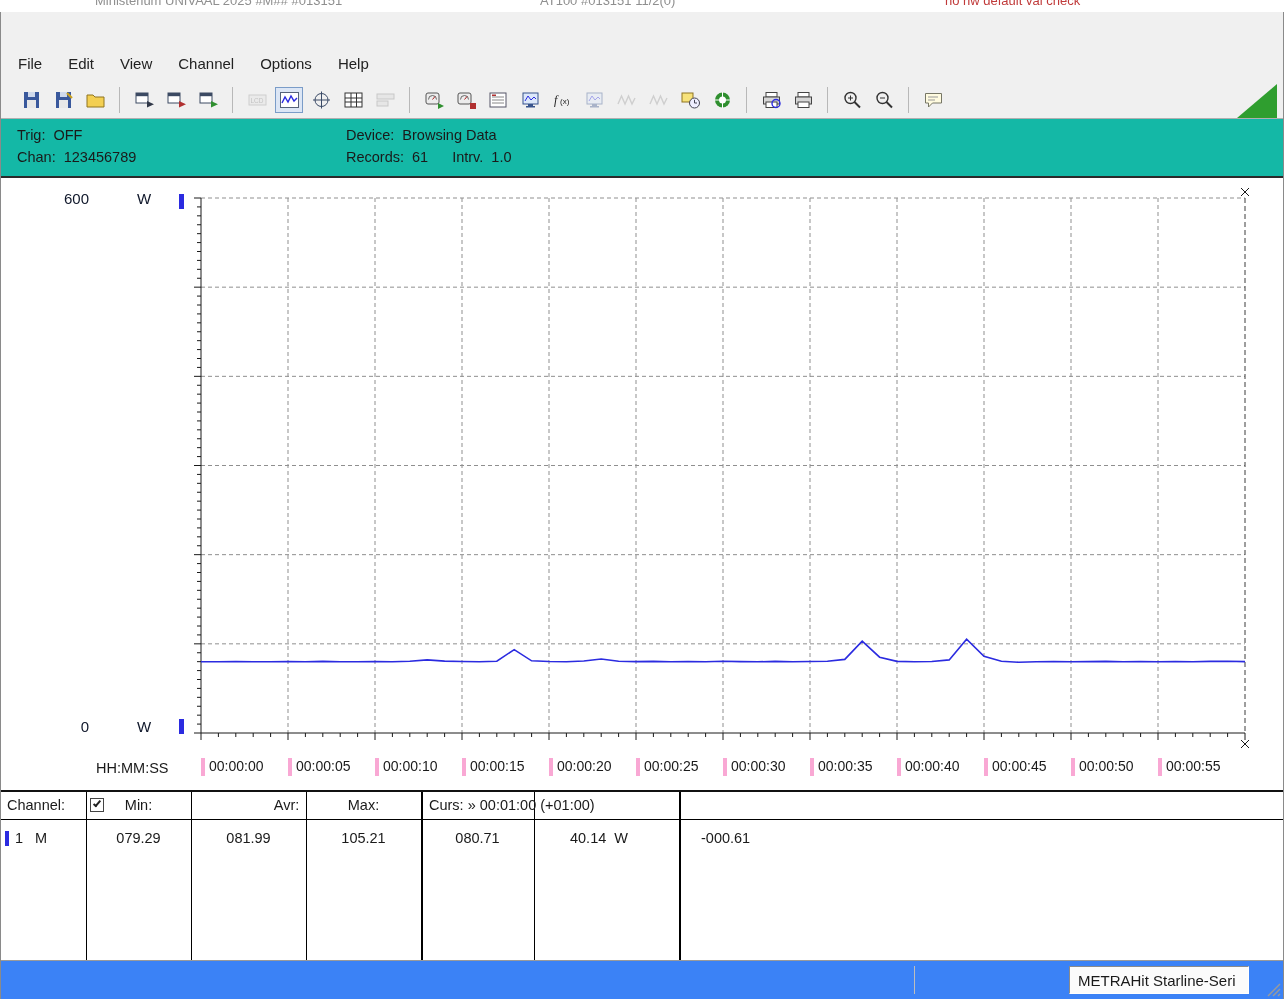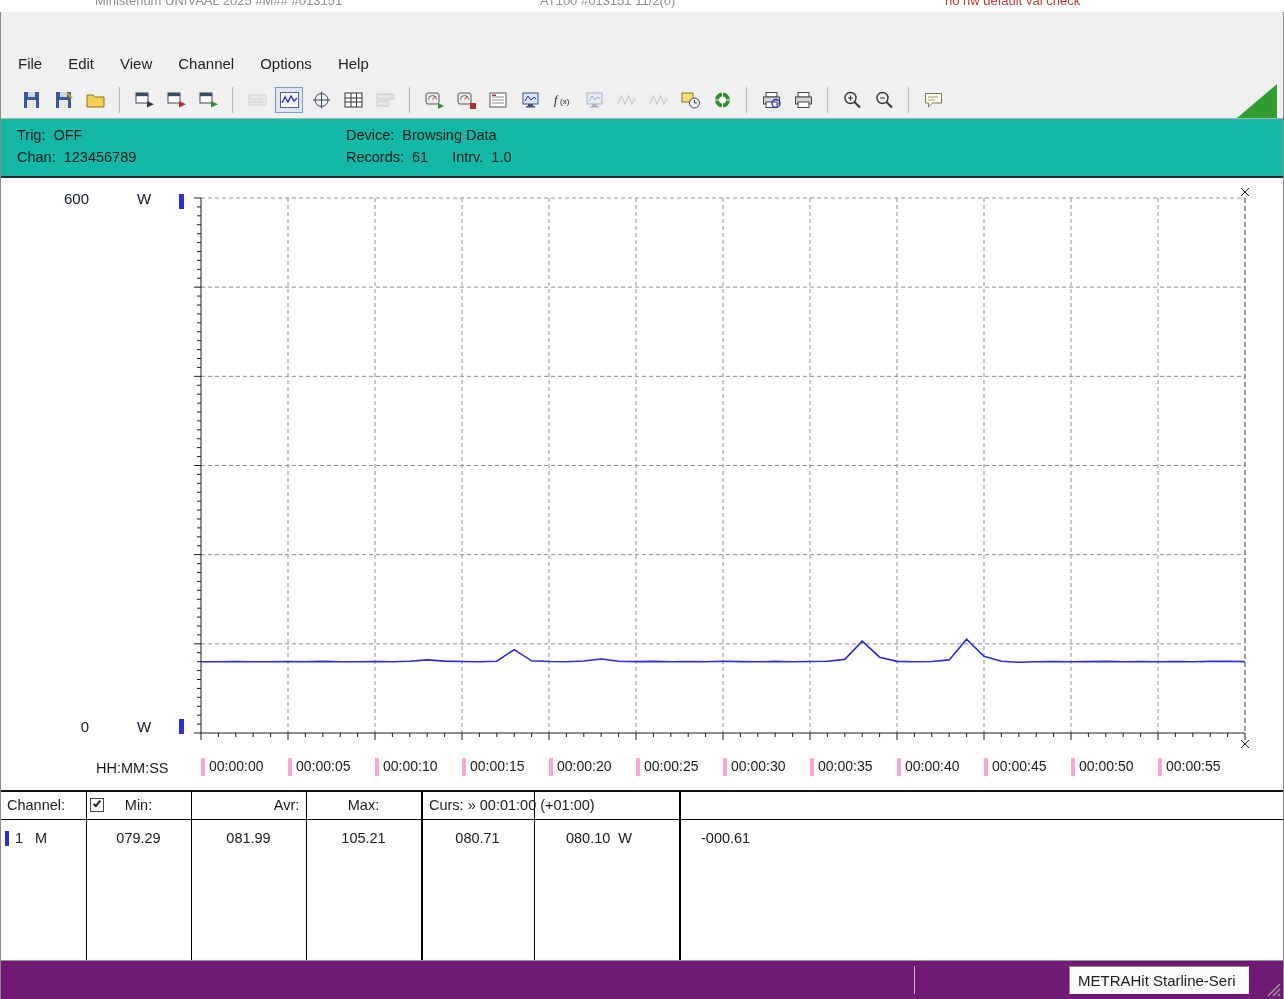--- a/index.html
+++ b/index.html
@@ -81,21 +81,21 @@
   .row-mark { position:absolute; left:4px; top:39px; width:4px; height:15px; background:#2b2be0; }
   .td-ch { left:14px; } .td-mode { left:34px; }
   .td-min { left:85px; width:105px; text-align:center; }
   .td-avr { left:190px; width:115px; text-align:center; }
   .td-max { left:305px; width:115px; text-align:center; }
   .td-ca { left:420px; width:113px; text-align:center; }
   .td-cb { left:533px; width:130px; text-align:center; }
   .td-delta { left:700px; }
 
   
-  .statusbar { position:absolute; left:0; top:948px; width:100%; height:39px; background:#701a75; border-top:1px solid #9a9a9a; }
+  .statusbar { position:absolute; left:0; top:948px; width:100%; height:39px; background:#3b82f6; border-top:1px solid #9a9a9a; }
   .sb-sep { position:absolute; left:913px; top:5px; width:1px; height:28px; background:#bdbdbd; }
   .device-box { position:absolute; left:1068px; top:5px; width:180px; height:28px; background:#fbfbfb;
                 border-top:1px solid #8a8a8a; border-left:1px solid #8a8a8a; border-bottom:1px solid #fff; border-right:1px solid #fff;
                 display:flex; align-items:center; padding-left:8px; font-size:15px; }
   .grip { position:absolute; right:2px; bottom:2px; }
 
   svg { display:block; }
   .grid { stroke:#8f8f8f; stroke-width:1; stroke-dasharray:4 3; fill:none; }
   .axis { stroke:#1a1a1a; stroke-width:1; fill:none; }
   .cursorline { stroke:#3c3c3c; stroke-width:1; stroke-dasharray:5 3; }
@@ -561,21 +561,21 @@
       <span class="th th-max">Max:</span>
       <span class="th th-curs">Curs: » 00:01:00 (+01:00)</span>
 
       <div class="row-mark"></div>
       <span class="td td-ch">1</span>
       <span class="td td-mode">M</span>
       <span class="td td-min">079.29</span>
       <span class="td td-avr">081.99</span>
       <span class="td td-max">105.21</span>
       <span class="td td-ca">080.71</span>
-      <span class="td td-cb"><span>080.10</span>&nbsp;&nbsp;<span>W</span></span>
+      <span class="td td-cb"><span>40.14</span>&nbsp;&nbsp;<span>W</span></span>
       <span class="td td-delta">-000.61</span>
     </div>
 
     <div class="statusbar">
       <div class="sb-sep"></div>
       <div class="device-box">
         <span>METRAHit Starline-Seri</span>
       </div>
       <div class="grip">
         <svg width="16" height="16">

